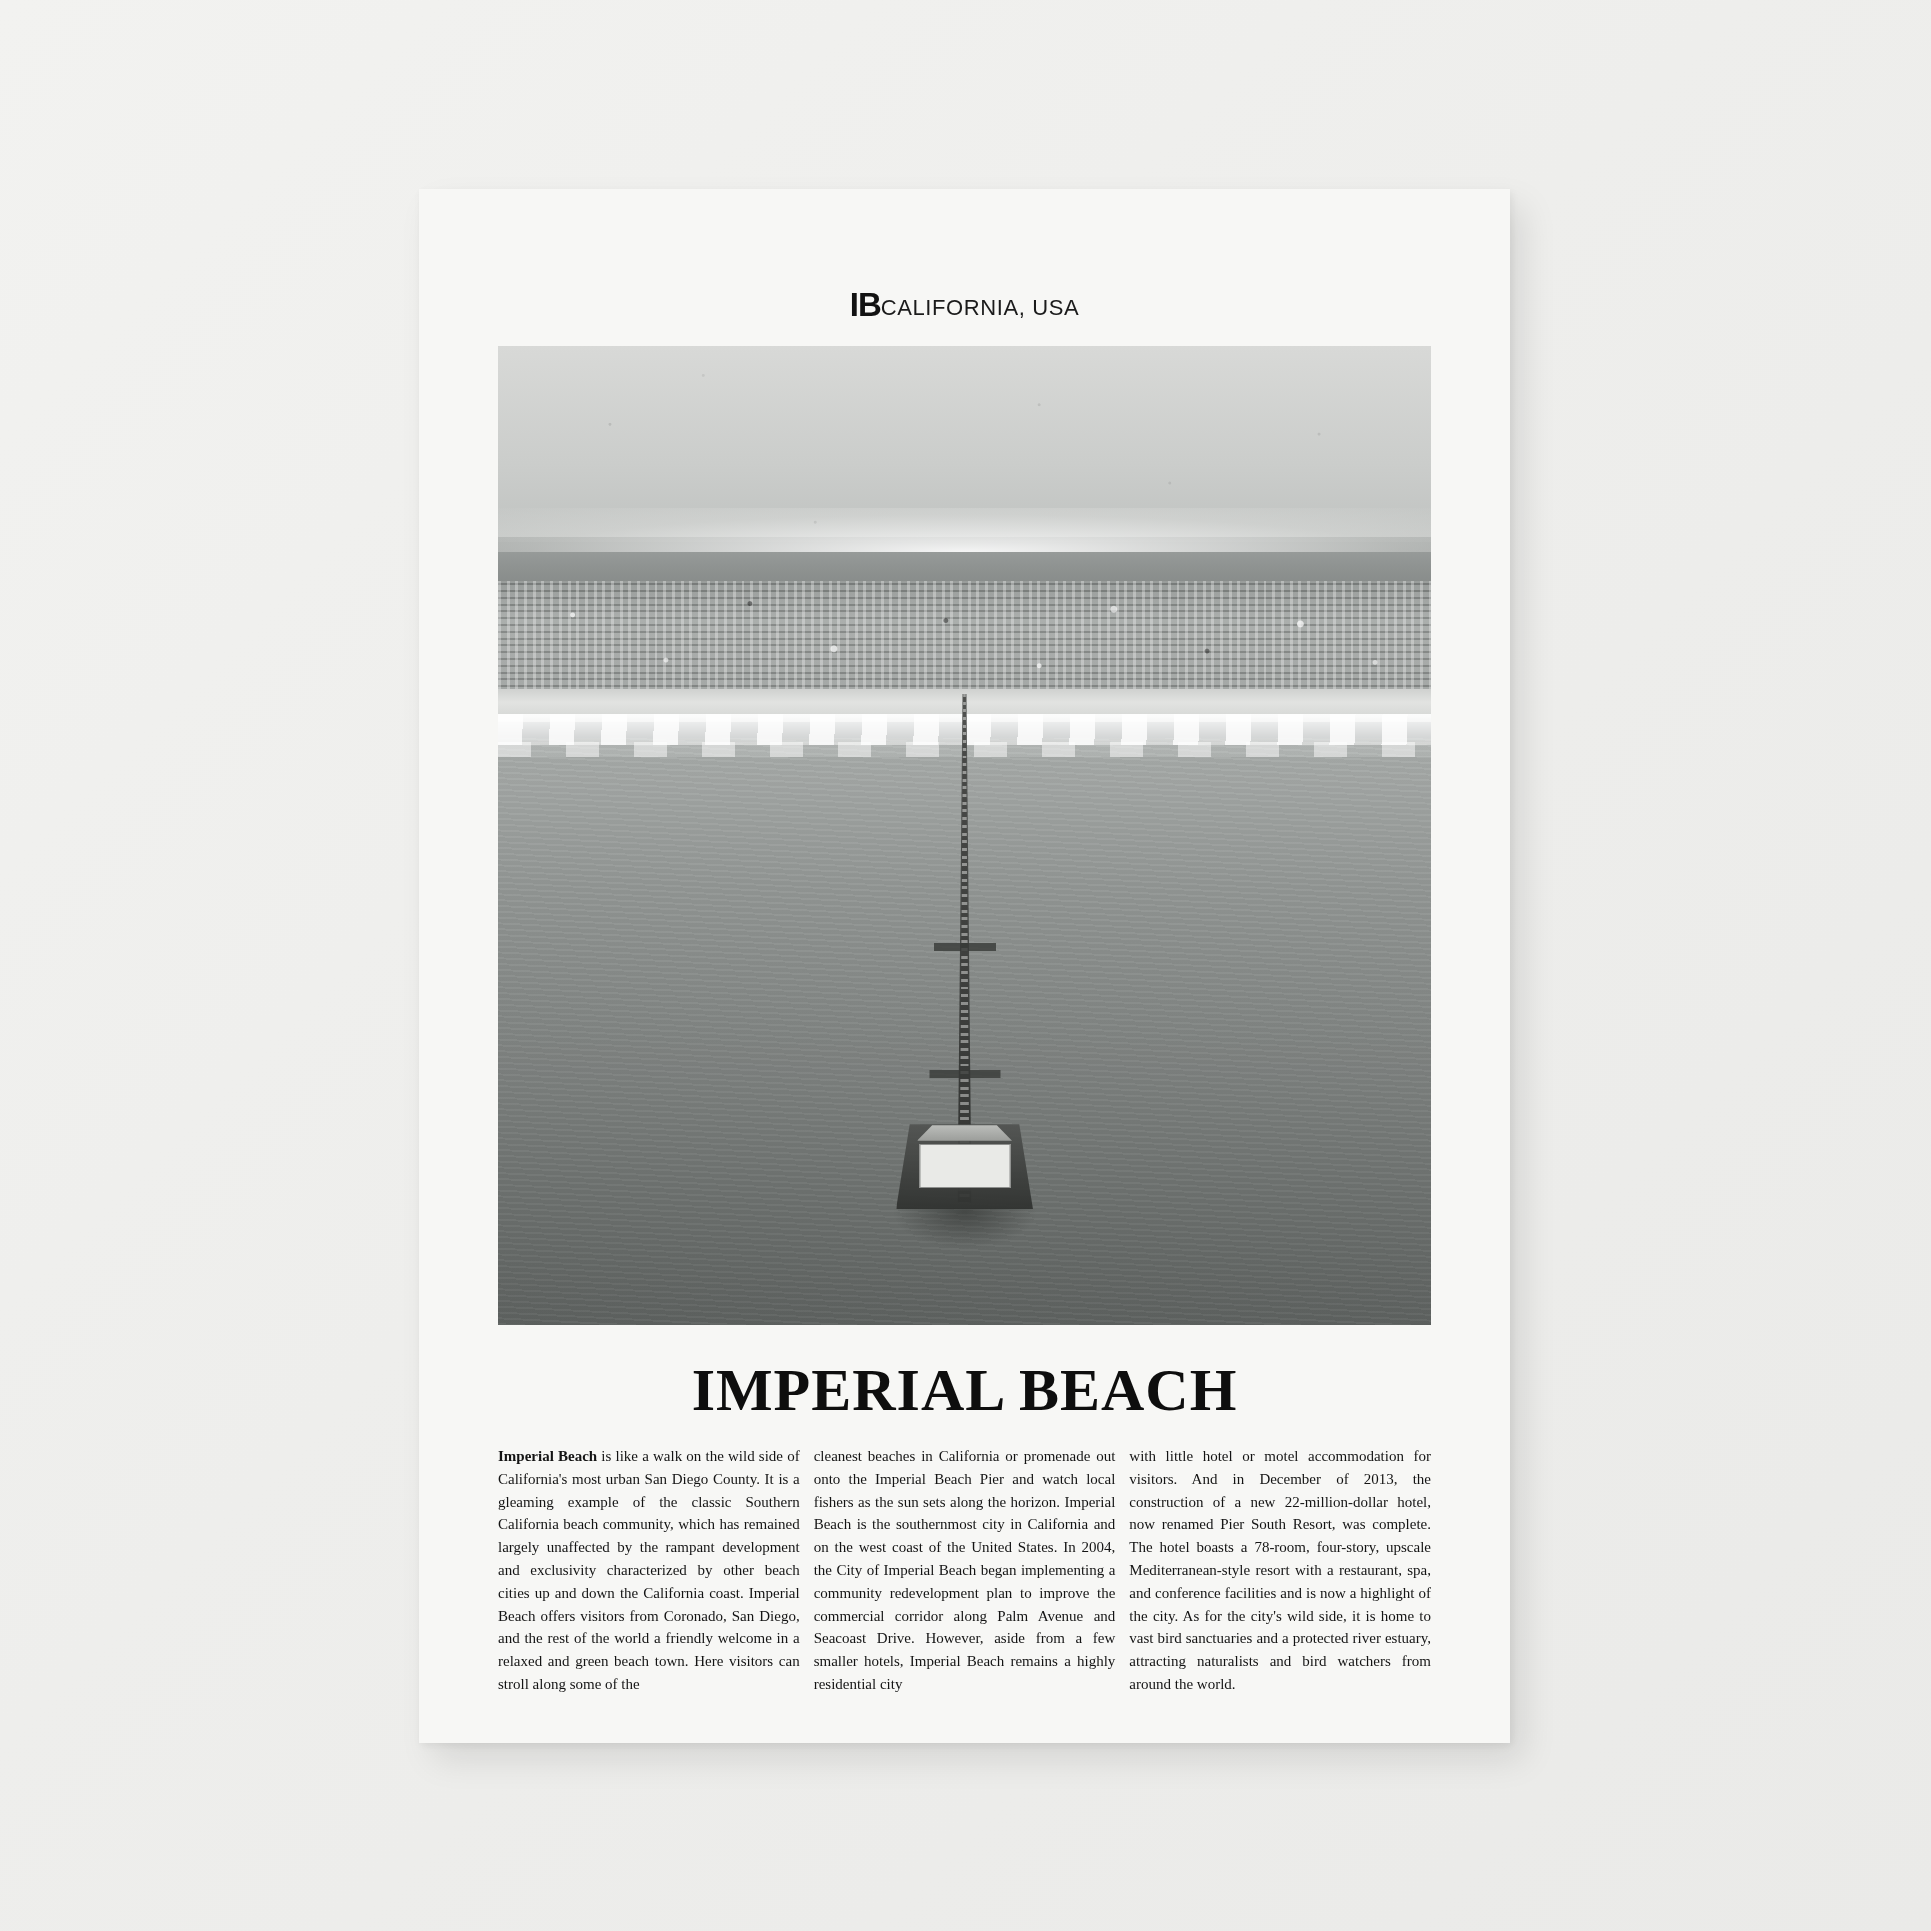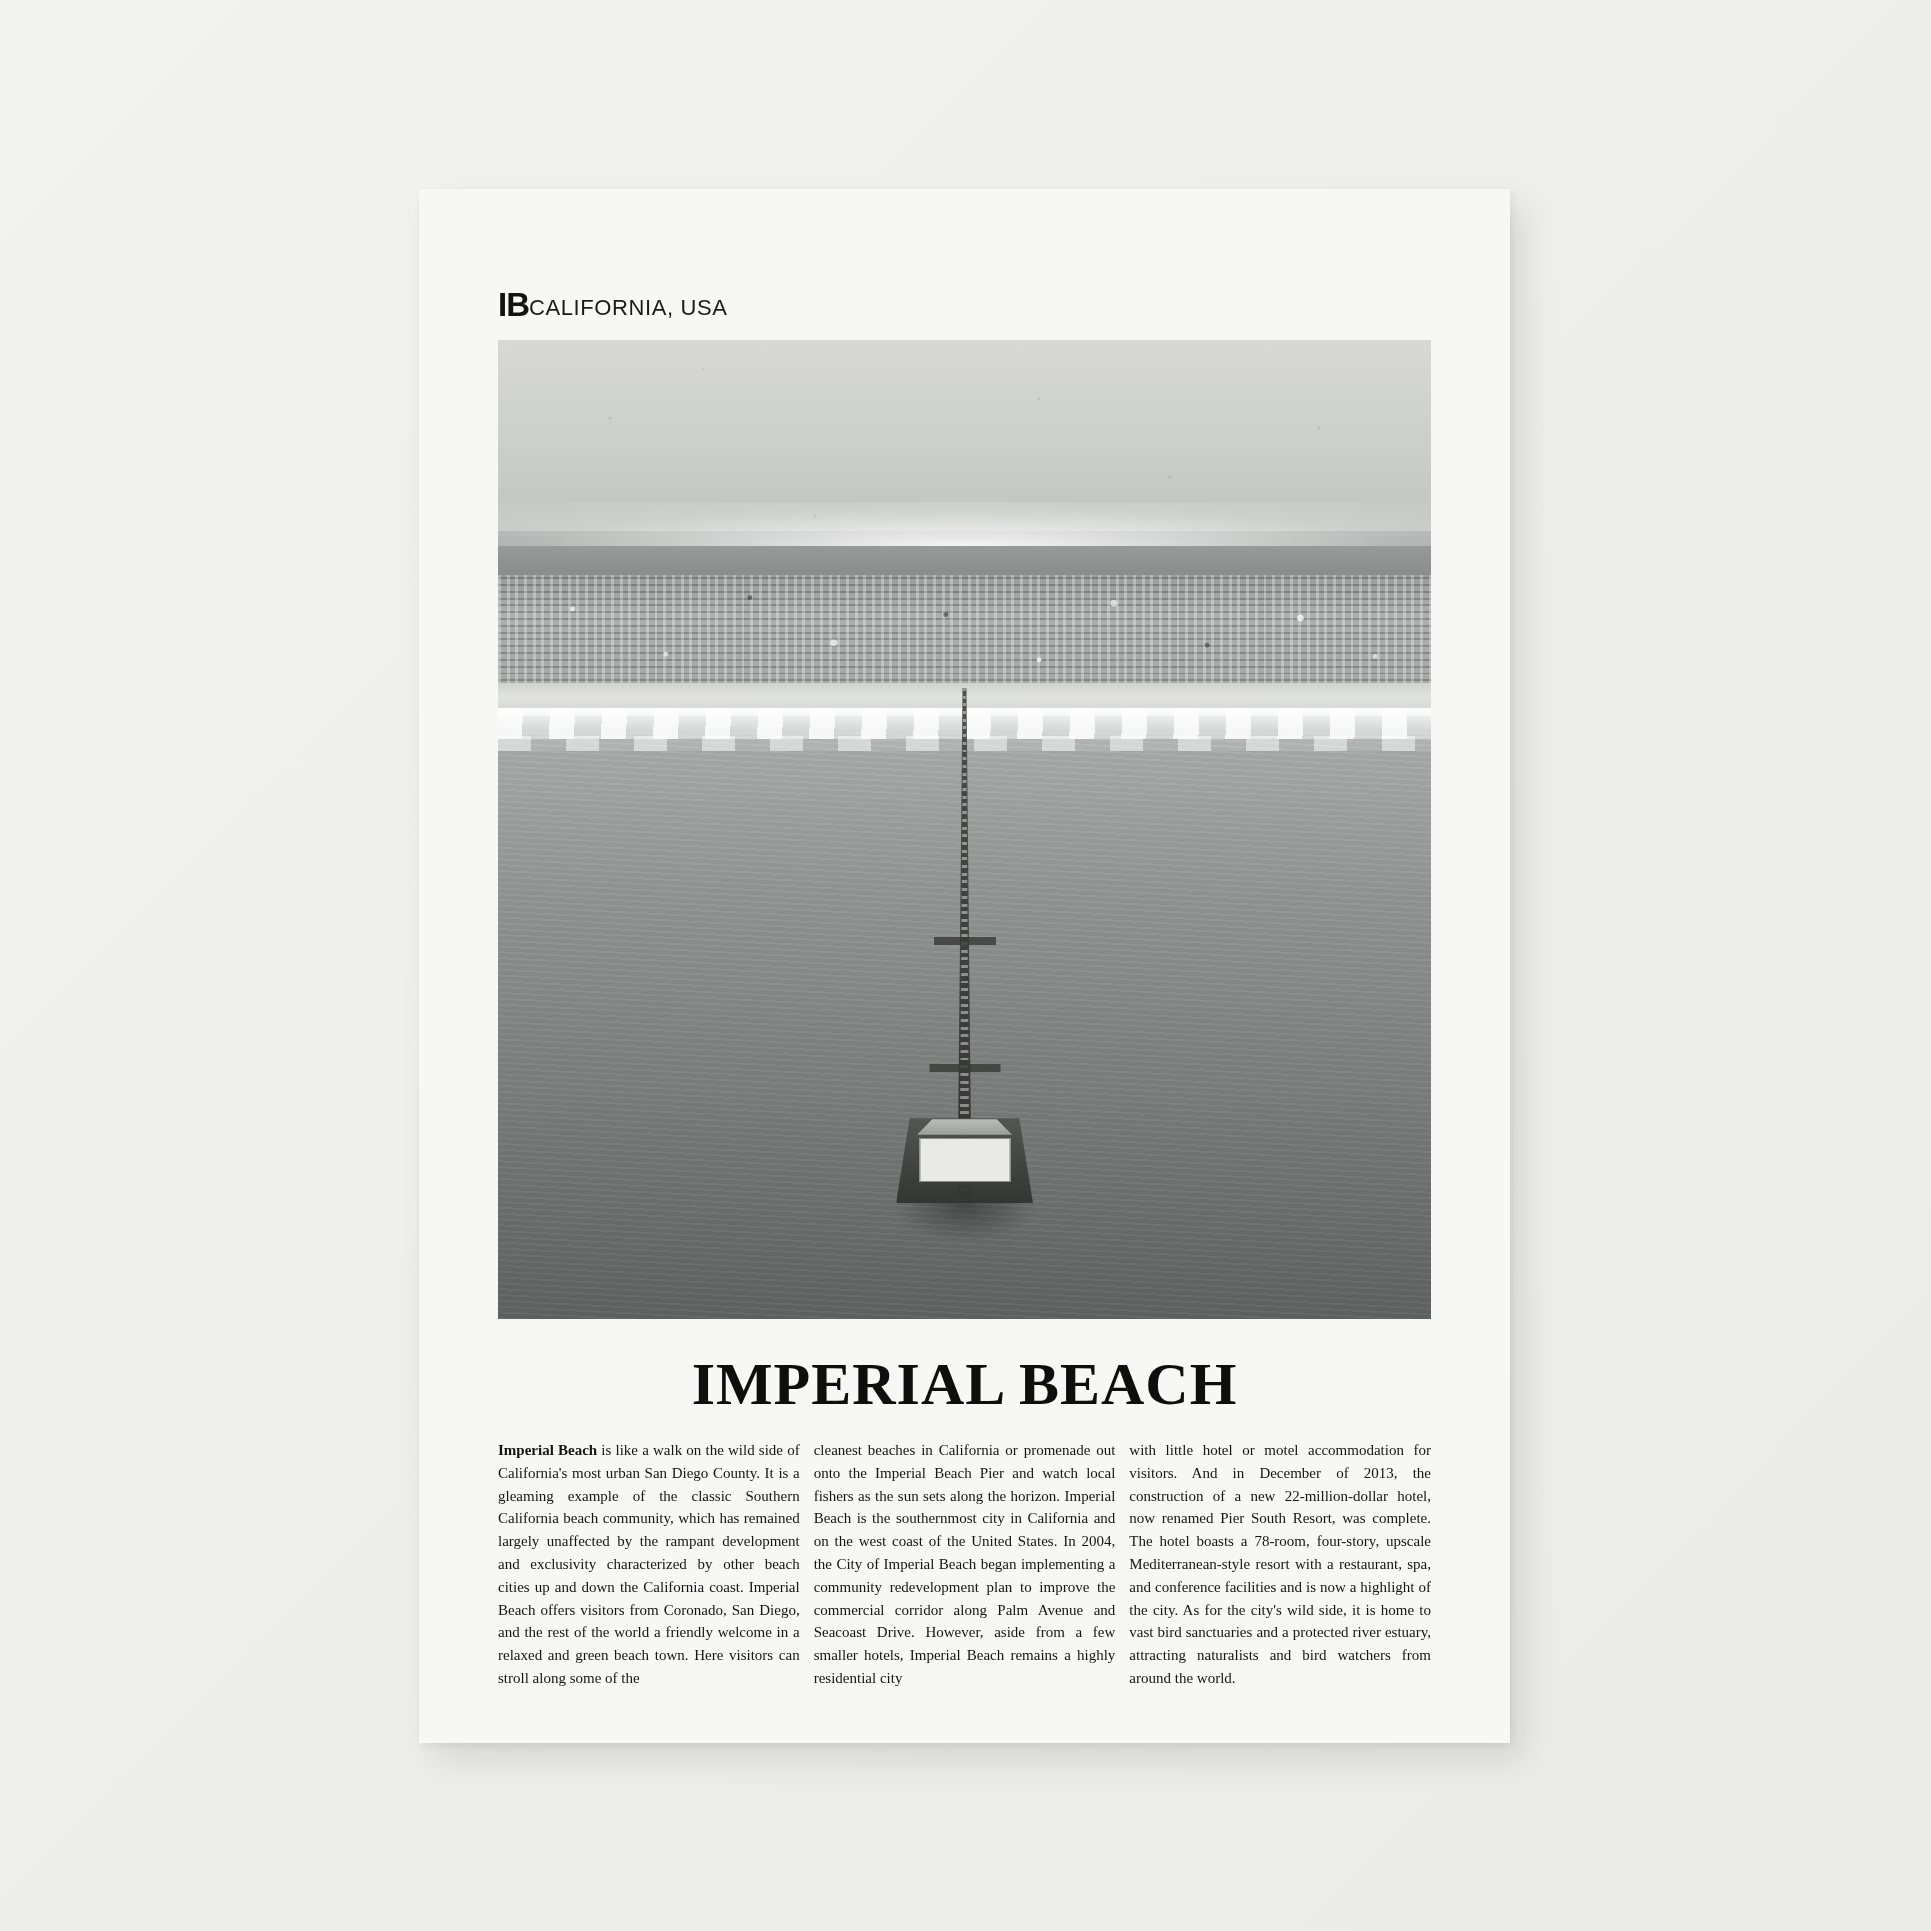--- a/index.html
+++ b/index.html
@@ -39,23 +39,23 @@
     left: 79px;
     top: 93px;
     right: 79px;
     bottom: 93px;
   }
 
   
   .header {
     display: flex;
     align-items: flex-end;
-    justify-content: flex-start;
+    justify-content: center;
     height: 39px;
-    margin-bottom: 19px;
+    margin-bottom: 25px;
   }
   .logo {
     font-family: "Liberation Sans", sans-serif;
     font-weight: bold;
     font-size: 33px;
     letter-spacing: -1px;
     color: #121212;
     line-height: 1;
   }
   .location {

